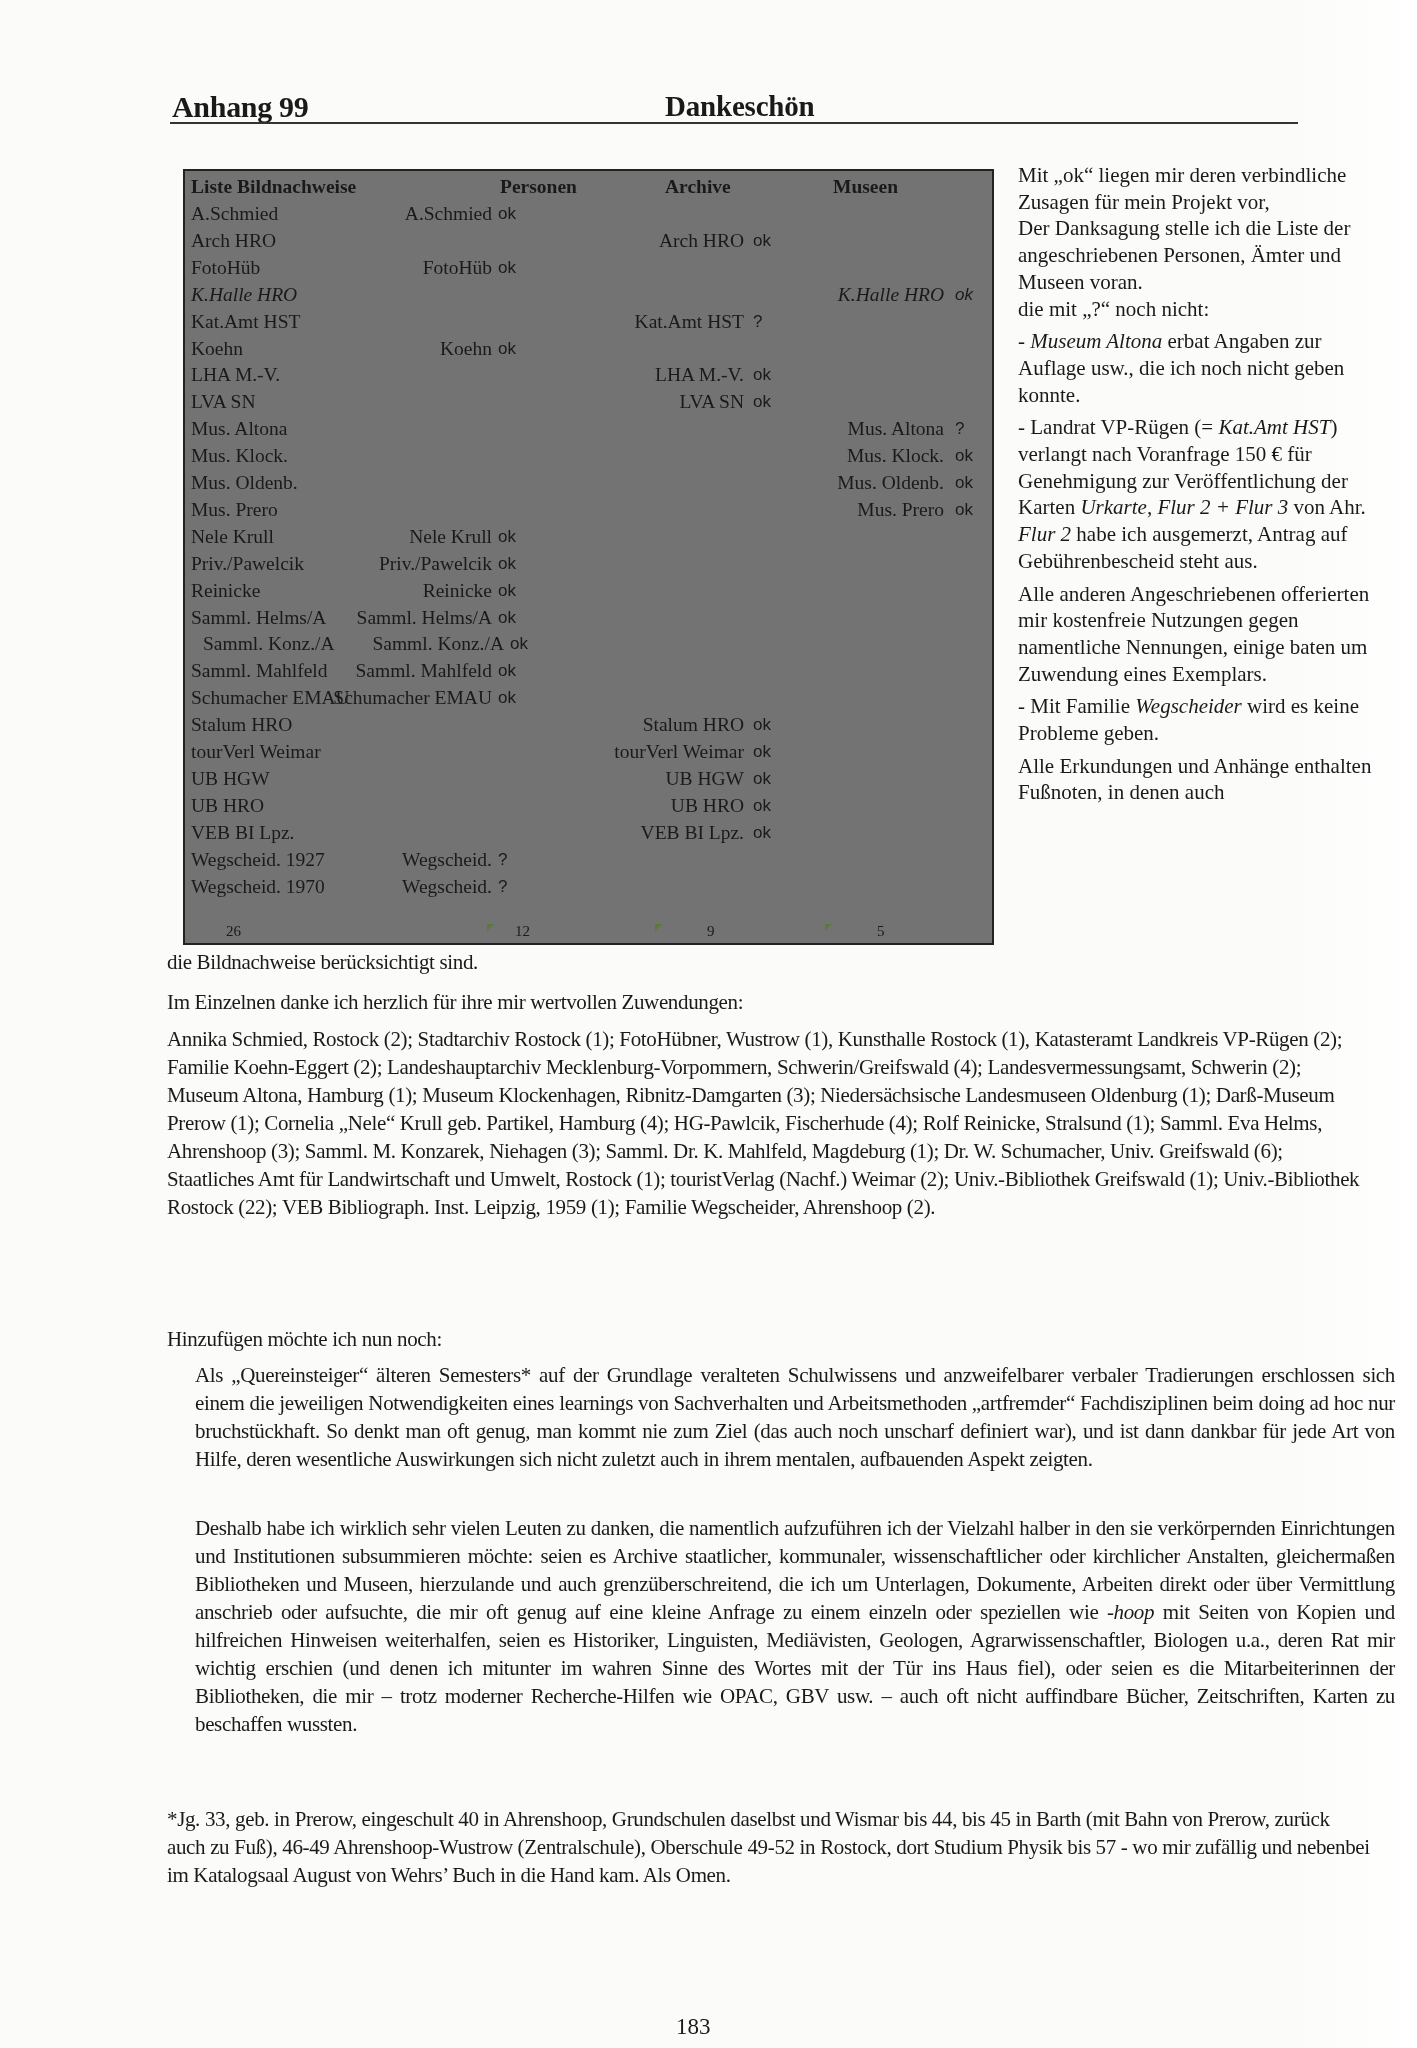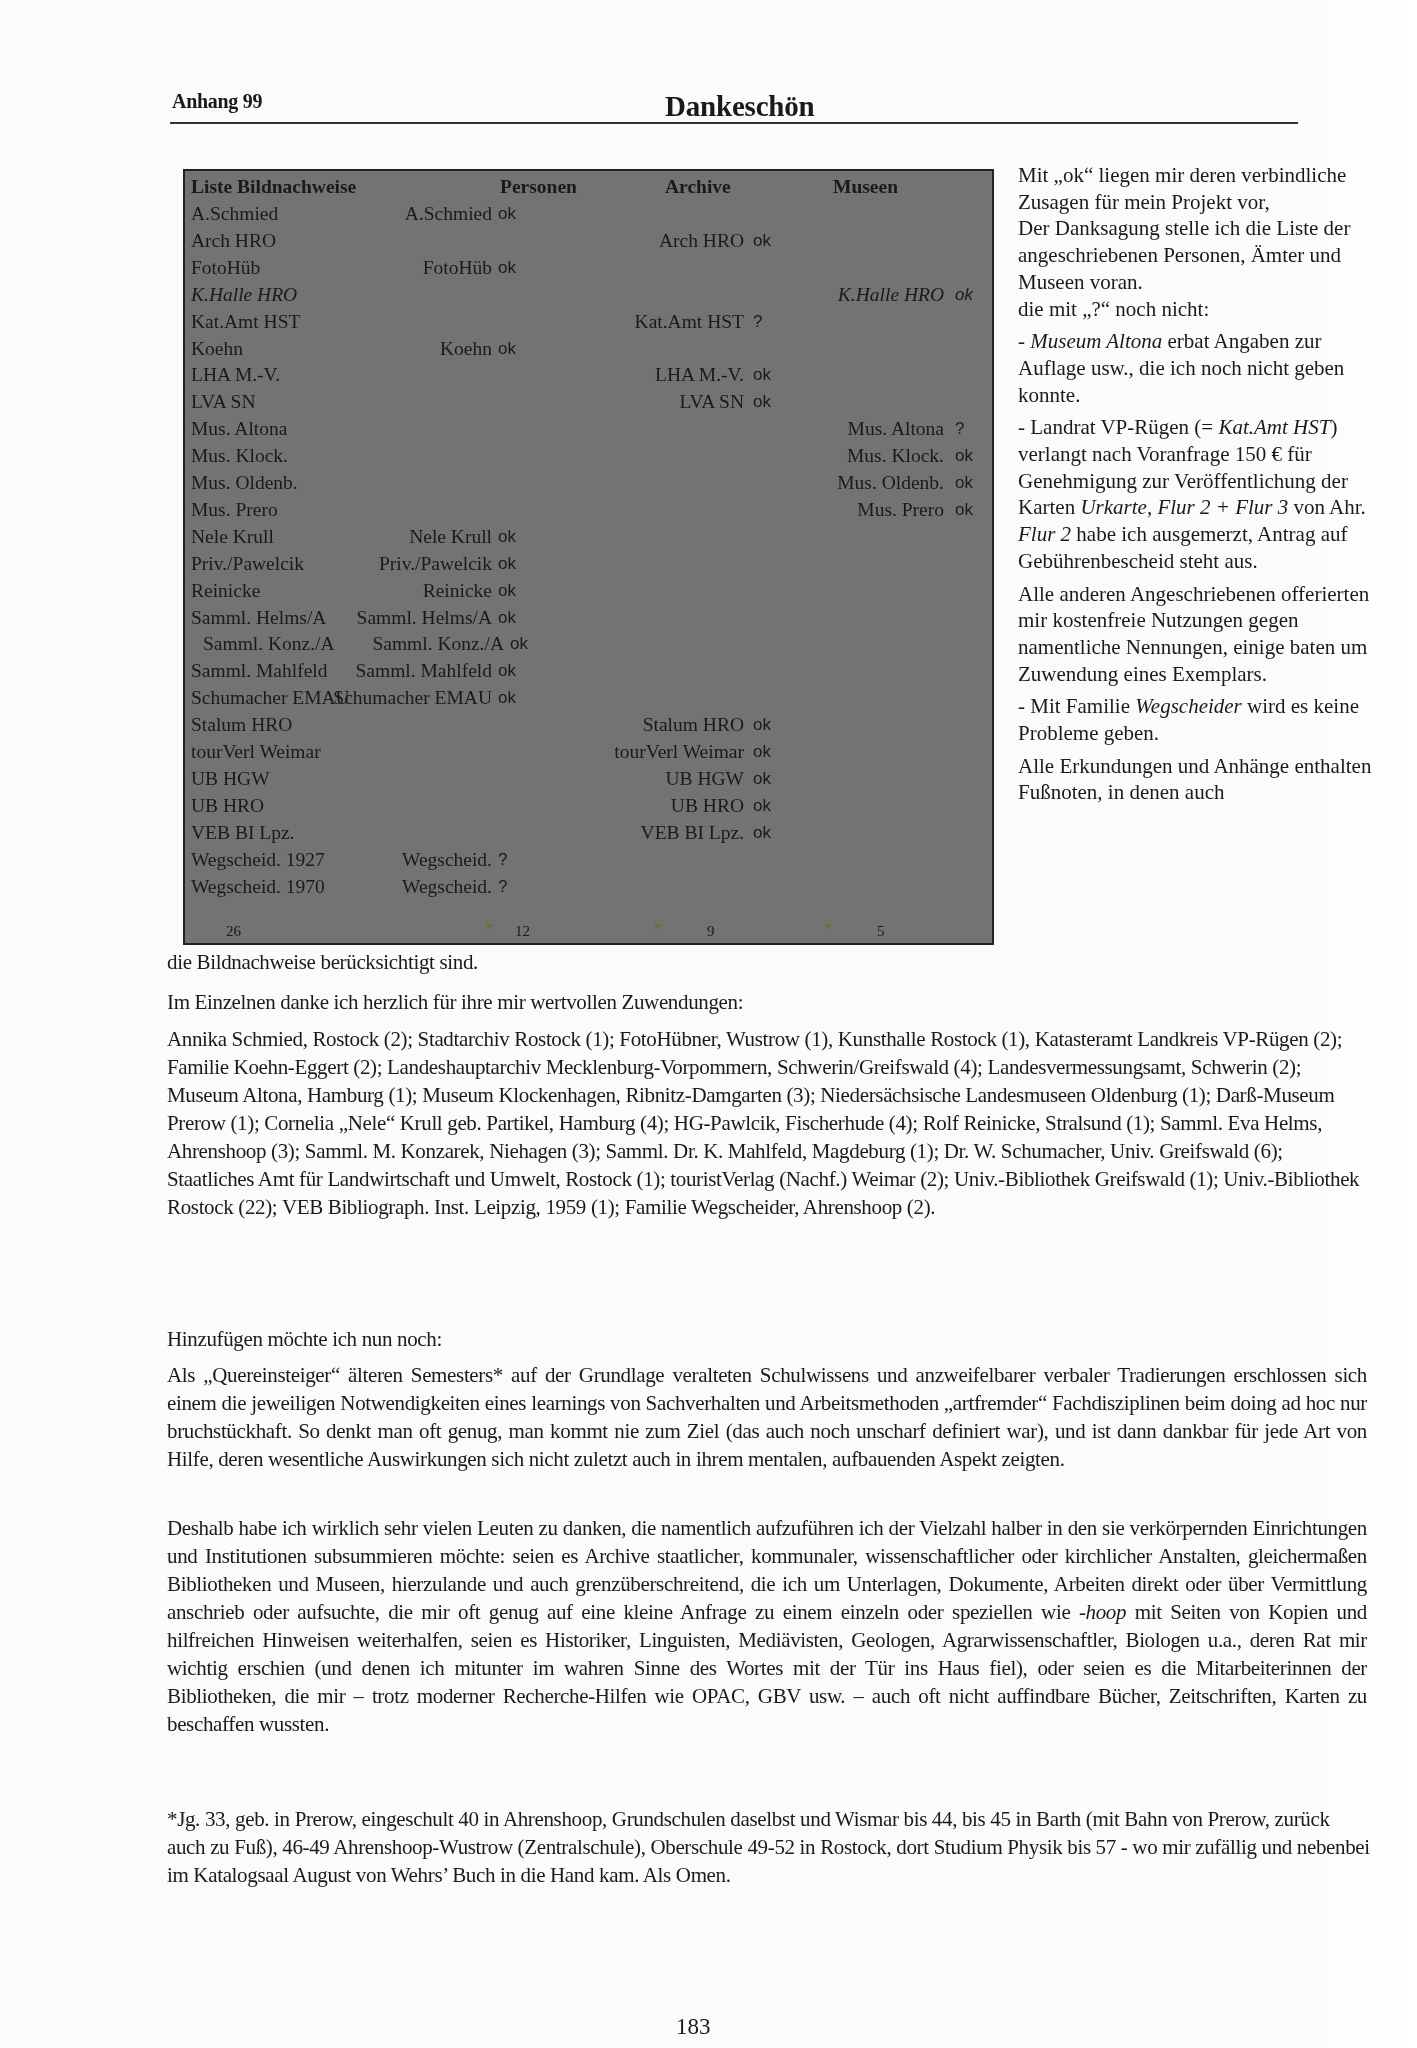--- a/index.html
+++ b/index.html
@@ -10,21 +10,21 @@
       color: #1a1a1a;
     }
     .page-shade {
       position: absolute; right: 0; top: 0; width: 140px; height: 2048px;
       background: linear-gradient(to right, rgba(251,251,249,0), rgba(255,255,255,1));
       pointer-events: none;
     }
     
     .hdr-title {
       position: absolute; top: 90px; left: 172px;
-      font-size: 20px; font-weight: bold; letter-spacing: -0.3px;
+      font-size: 30px; font-weight: bold; letter-spacing: -0.3px;
     }
     .hdr-sub {
       position: absolute; top: 90px; left: 665px;
       font-size: 29px; font-weight: bold; letter-spacing: -0.2px;
     }
     .hdr-rule {
       position: absolute; top: 122px; left: 170px; width: 1128px; height: 2px;
       background: #333;
     }
     
@@ -63,21 +63,21 @@
       font-size: 21px; line-height: 26.7px;
     }
     .side p { margin: 0 0 6px 0; }
     .side p.tight { margin: 0; }
     
     .body-block {
       position: absolute; left: 167px; width: 1200px;
       font-size: 21px; line-height: 28px; letter-spacing: -0.35px;
     }
     .body-block p { margin: 0; }
-    .justify { text-align: justify; text-align-last: left; }
+    .justify { text-align: justify; text-align-last: left; margin-left: 28px; }
     .footer-num {
       position: absolute; top: 2014px; left: 676px; font-size: 23px;
     }
   </style>
 </head>
 <body>
 
 <div class="page-shade"></div>
 
 <div class="hdr-title">Anhang 99</div>

